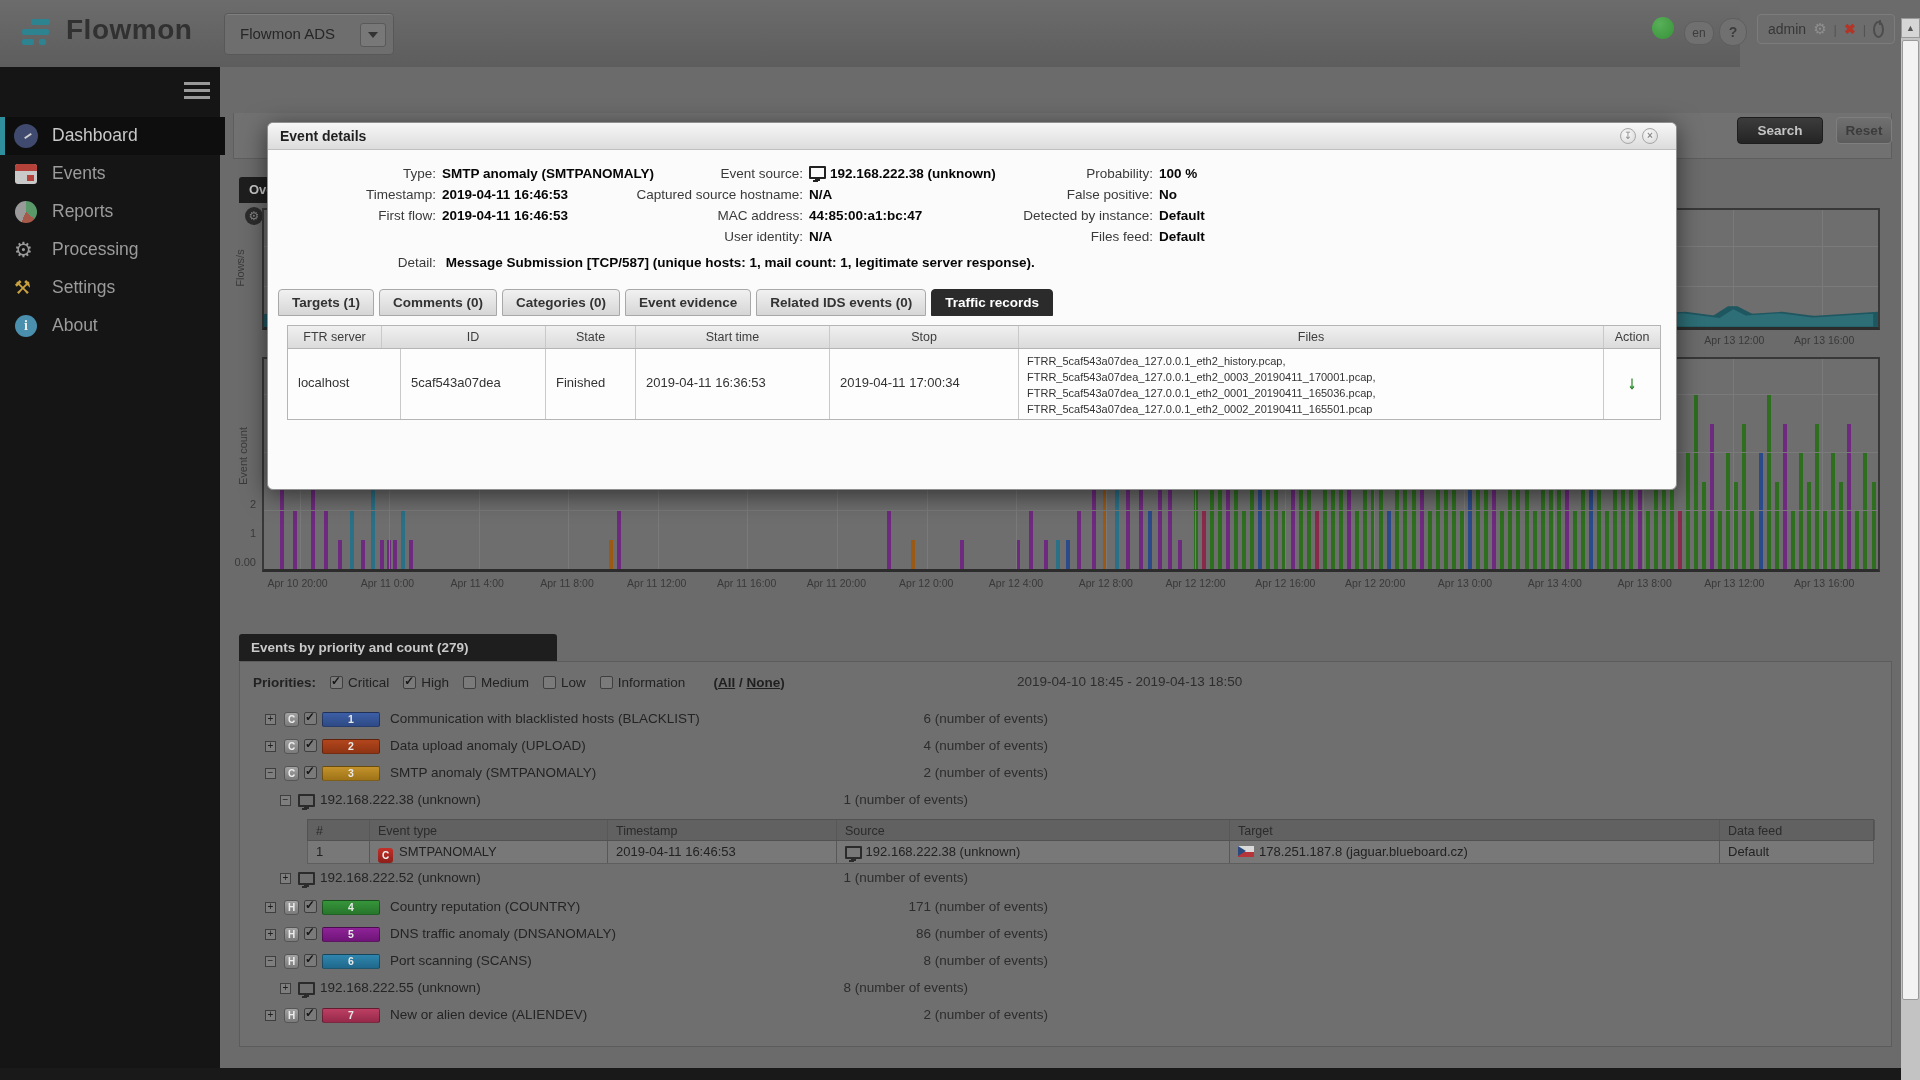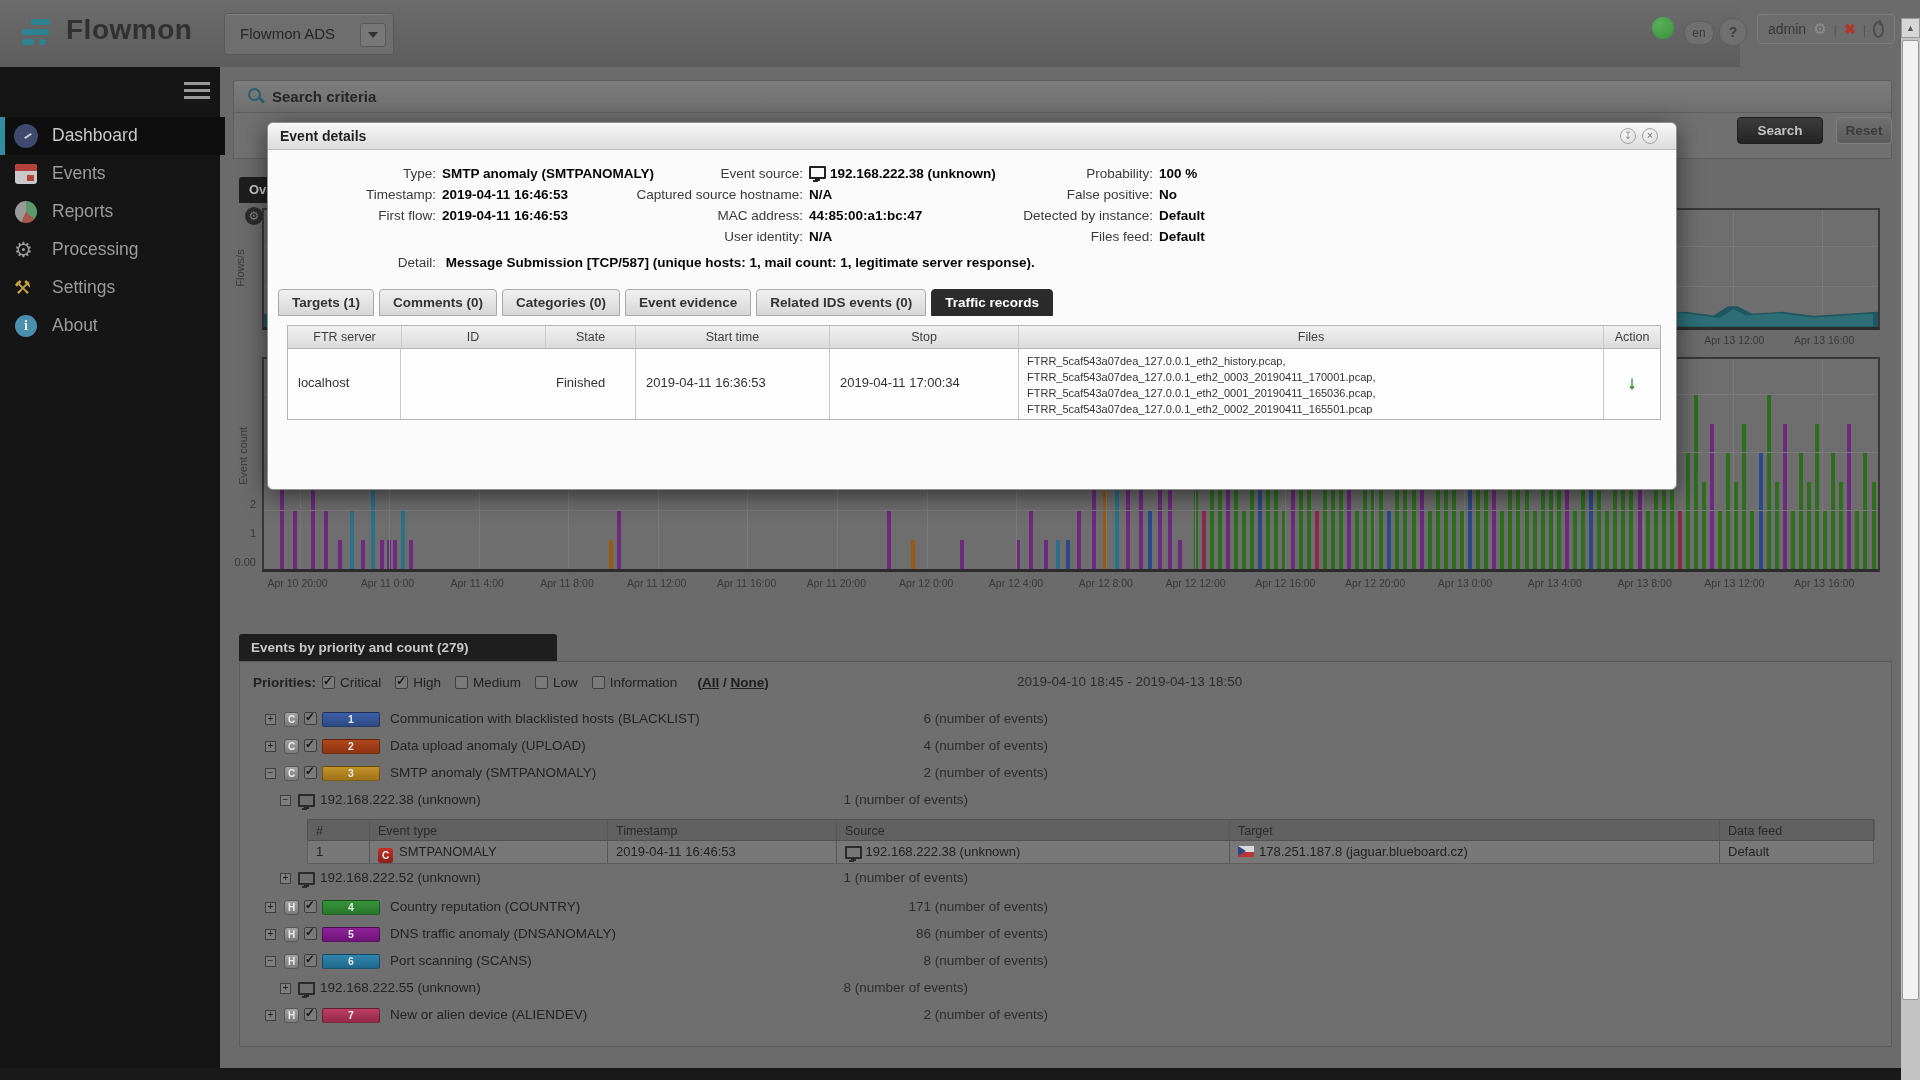--- a/index.html
+++ b/index.html
@@ -91,21 +91,21 @@
   .xlabels{position:absolute;left:262px;width:1618px;height:15px;}
   .xlab{position:absolute;transform:translateX(-50%);font-size:10.5px;color:#393939;white-space:nowrap;}
   .ytick{position:absolute;left:222px;width:34px;text-align:right;font-size:11px;color:#393939;}
   .bar{position:absolute;bottom:0;width:4px;}
   .flow-svg{position:absolute;left:0;right:0;bottom:0;width:100%;height:62px;}
 
   
   .ev-tab{position:absolute;left:239px;top:634px;width:318px;height:27px;background:#1e1e1e;border-radius:3px 3px 0 0;
           color:#c9c9c9;font-size:13.5px;font-weight:bold;line-height:27px;padding-left:12px;box-sizing:border-box;}
   .ev-body{position:absolute;left:239px;top:661px;width:1653px;height:386px;background:#6f6f6f;border:1px solid #5c5c5c;box-sizing:border-box;}
-  .prio-row{position:absolute;left:13px;top:10px;height:20px;display:flex;align-items:center;gap:6px;font-size:13.5px;color:#222;}
+  .prio-row{position:absolute;left:13px;top:10px;height:20px;display:flex;align-items:center;gap:14px;font-size:13.5px;color:#222;}
   .prio-title{font-weight:bold;}
   .prio-item{display:flex;align-items:center;gap:5px;}
   .cb{width:13px;height:13px;background:#7a7a7a;border:1px solid #3f3f3f;border-radius:2px;box-sizing:border-box;position:relative;}
   .cb.on:after{content:"✓";position:absolute;left:0px;top:-3px;font-size:12px;font-weight:bold;color:#161616;}
   .allnone{margin-left:14px;font-weight:bold;}
   .allnone a{color:#1f1f1f;text-decoration:underline;}
   .range{position:absolute;left:777px;top:12px;font-size:13.5px;color:#2d2d2d;}
   .trow{position:absolute;left:0;width:100%;height:26px;}
   .xp{position:absolute;width:11px;height:11px;top:4px;background:#7e7e7e;border:1px solid #3e3e3e;box-sizing:border-box;
       font-size:10px;line-height:8px;text-align:center;color:#1e1e1e;}
@@ -218,24 +218,20 @@
           <div class="lbl">Settings</div>
         </div>
         <div class="sb-item" style="top: 240px;">
           <div class="sb-ic ic-about"></div>
           <div class="lbl">About</div>
         </div>
       </div>
   </div>
 
   <div class="sc-body"></div>
-  <div class="sc-head">
-    <span class="mag"></span>
-    <span class="sc-title">Search criteria</span>
-  </div>
   <div class="btn-search">Search</div>
   <div class="btn-reset">Reset</div>
 
   <div class="ov-tab">Overview</div>
   <div class="ov-gear">⚙</div>
   <div class="rot-label" style="left:200px;top:262px;width:80px;text-align:center;">Flows/s</div>
   <div class="chart chart-top" id="chart-top">
 
   <div class="vline" style="left: 2.2%;"></div>
       <div class="vline" style="left: 7.75%;"></div>
@@ -597,30 +593,31 @@
         <div class="frow"><span class="flab" style="width: 205px;">Detected by instance:</span><span class="fval">Default</span></div>
         <div class="frow"><span class="flab" style="width: 205px;">Files feed:</span><span class="fval">Default</span></div>
       </div>
     <div class="fldcol frow" style="left:18px;top:129px;">
       <span class="flab" style="width:150px;">Detail:</span>
       <span class="fval">Message Submission [TCP/587] (unique hosts: 1, mail count: 1, legitimate server response).</span>
     </div>
     <div class="m-tabs" id="modal-tabs"><span class="mtab">Targets (1)</span><span class="mtab">Comments (0)</span><span class="mtab">Categories (0)</span><span class="mtab">Event evidence</span><span class="mtab">Related IDS events (0)</span><span class="mtab active">Traffic records</span></div>
     <div class="m-table">
       <div class="m-thead" id="m-thead">
-          <div class="mcell" style="left: 0px; width: 114px;">FTR server</div>
+          <div class="mcell" style="left: 0px; width: 94px;">FTR server</div>
           <div class="mcell" style="left: 113px; width: 145px;">ID</div>
           <div class="mcell" style="left: 258px; width: 90px;">State</div>
           <div class="mcell" style="left: 348px; width: 194px;">Start time</div>
           <div class="mcell" style="left: 542px; width: 189px;">Stop</div>
           <div class="mcell" style="left: 731px; width: 585px;">Files</div>
           <div class="mcell" style="left: 1316px; width: 56px; border-right: none;">Action</div>
         </div>
       <div class="m-tbody">
         <div class="mcell" style="left:0;width:113px;">localhost</div>
+        <div class="mcell" style="left:113px;width:145px;">5caf543a07dea</div>
         <div class="mcell" style="left:258px;width:90px;">Finished</div>
         <div class="mcell" style="left:348px;width:194px;">2019-04-11 16:36:53</div>
         <div class="mcell" style="left:542px;width:189px;">2019-04-11 17:00:34</div>
         <div class="mcell files-cell" id="files-cell" style="left:731px;width:585px;">
             <div>FTRR_5caf543a07dea_127.0.0.1_eth2_history.pcap,</div>
             <div>FTRR_5caf543a07dea_127.0.0.1_eth2_0003_20190411_170001.pcap,</div>
             <div>FTRR_5caf543a07dea_127.0.0.1_eth2_0001_20190411_165036.pcap,</div>
             <div>FTRR_5caf543a07dea_127.0.0.1_eth2_0002_20190411_165501.pcap</div>
           </div>
         <div class="mcell" style="left:1316px;width:56px;border-right:none;">

